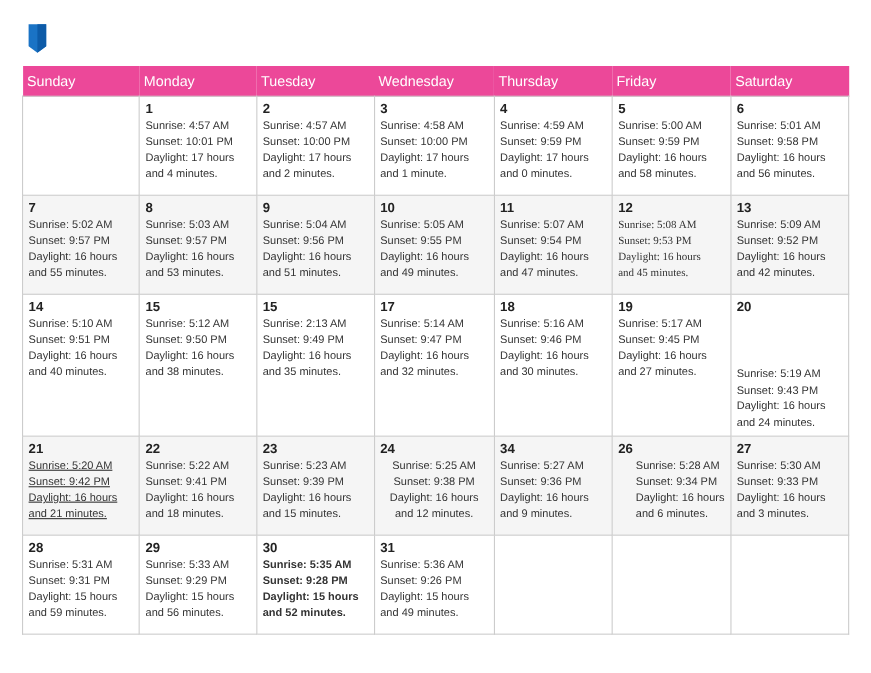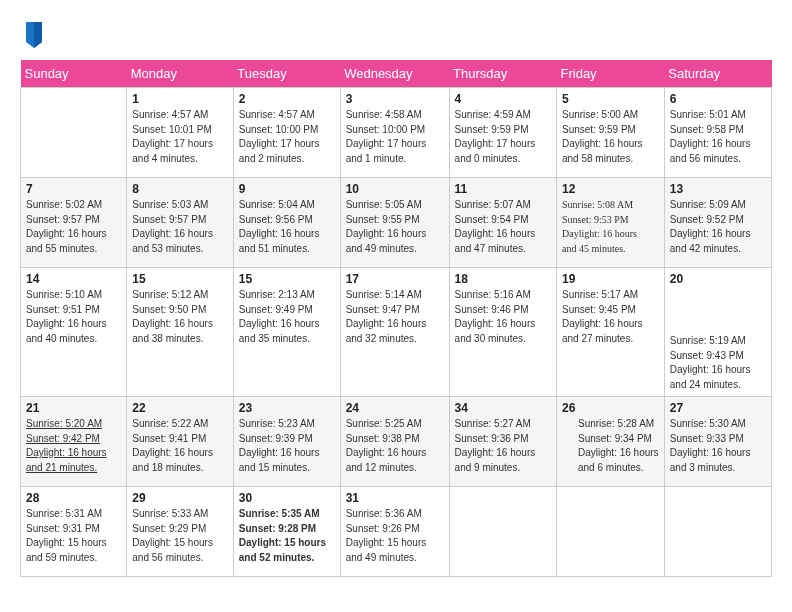--- a/index.html
+++ b/index.html
@@ -283,21 +283,21 @@
         </td>
         <td>
           <div class="day-number">23</div>
           <div class="day-info" style="white-space: pre-line;">Sunrise: 5:23 AM
 Sunset: 9:39 PM
 Daylight: 16 hours
 and 15 minutes.</div>
         </td>
         <td>
           <div class="day-number">24</div>
-          <div class="day-info" style="white-space: pre-line;">Sunrise: 5:25 AM
+          <div class="day-info" style="white-space: pre-line; text-align: center;">Sunrise: 5:25 AM
 Sunset: 9:38 PM
 Daylight: 16 hours
 and 12 minutes.</div>
         </td>
         <td>
           <div class="day-number">34</div>
           <div class="day-info" style="white-space: pre-line;">Sunrise: 5:27 AM
 Sunset: 9:36 PM
 Daylight: 16 hours
 and 9 minutes.</div>

